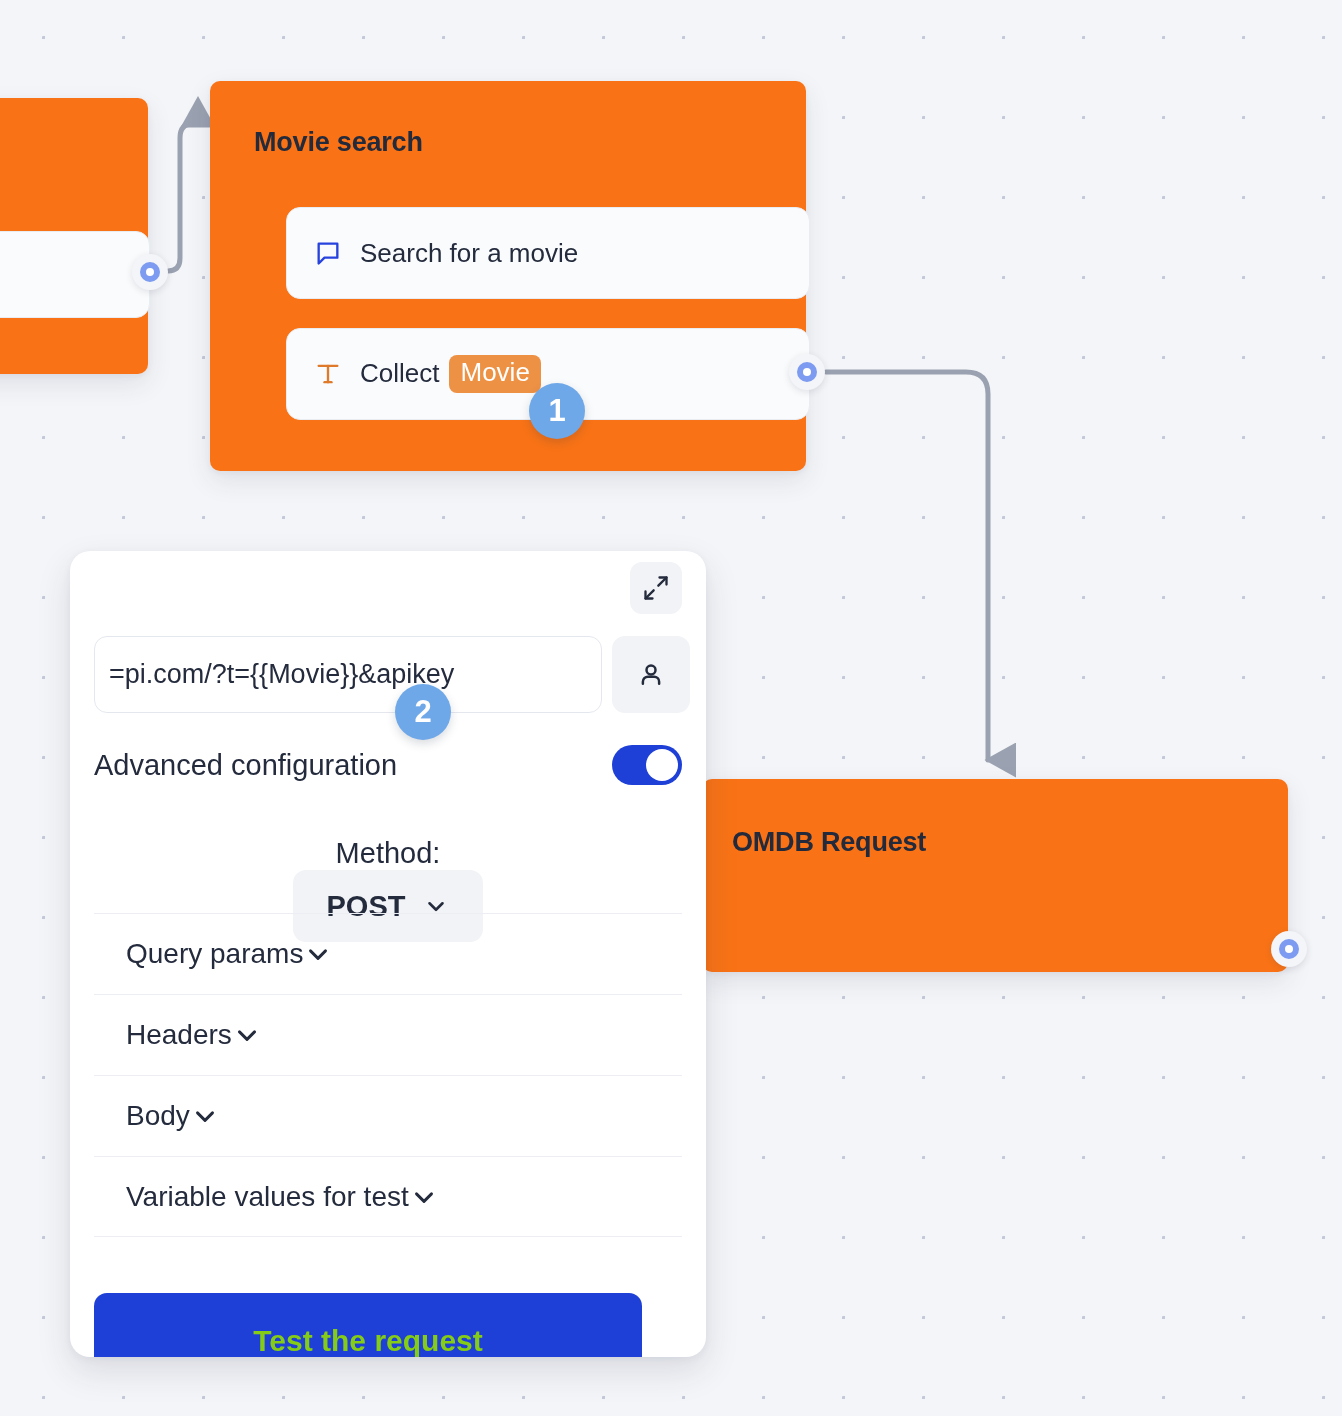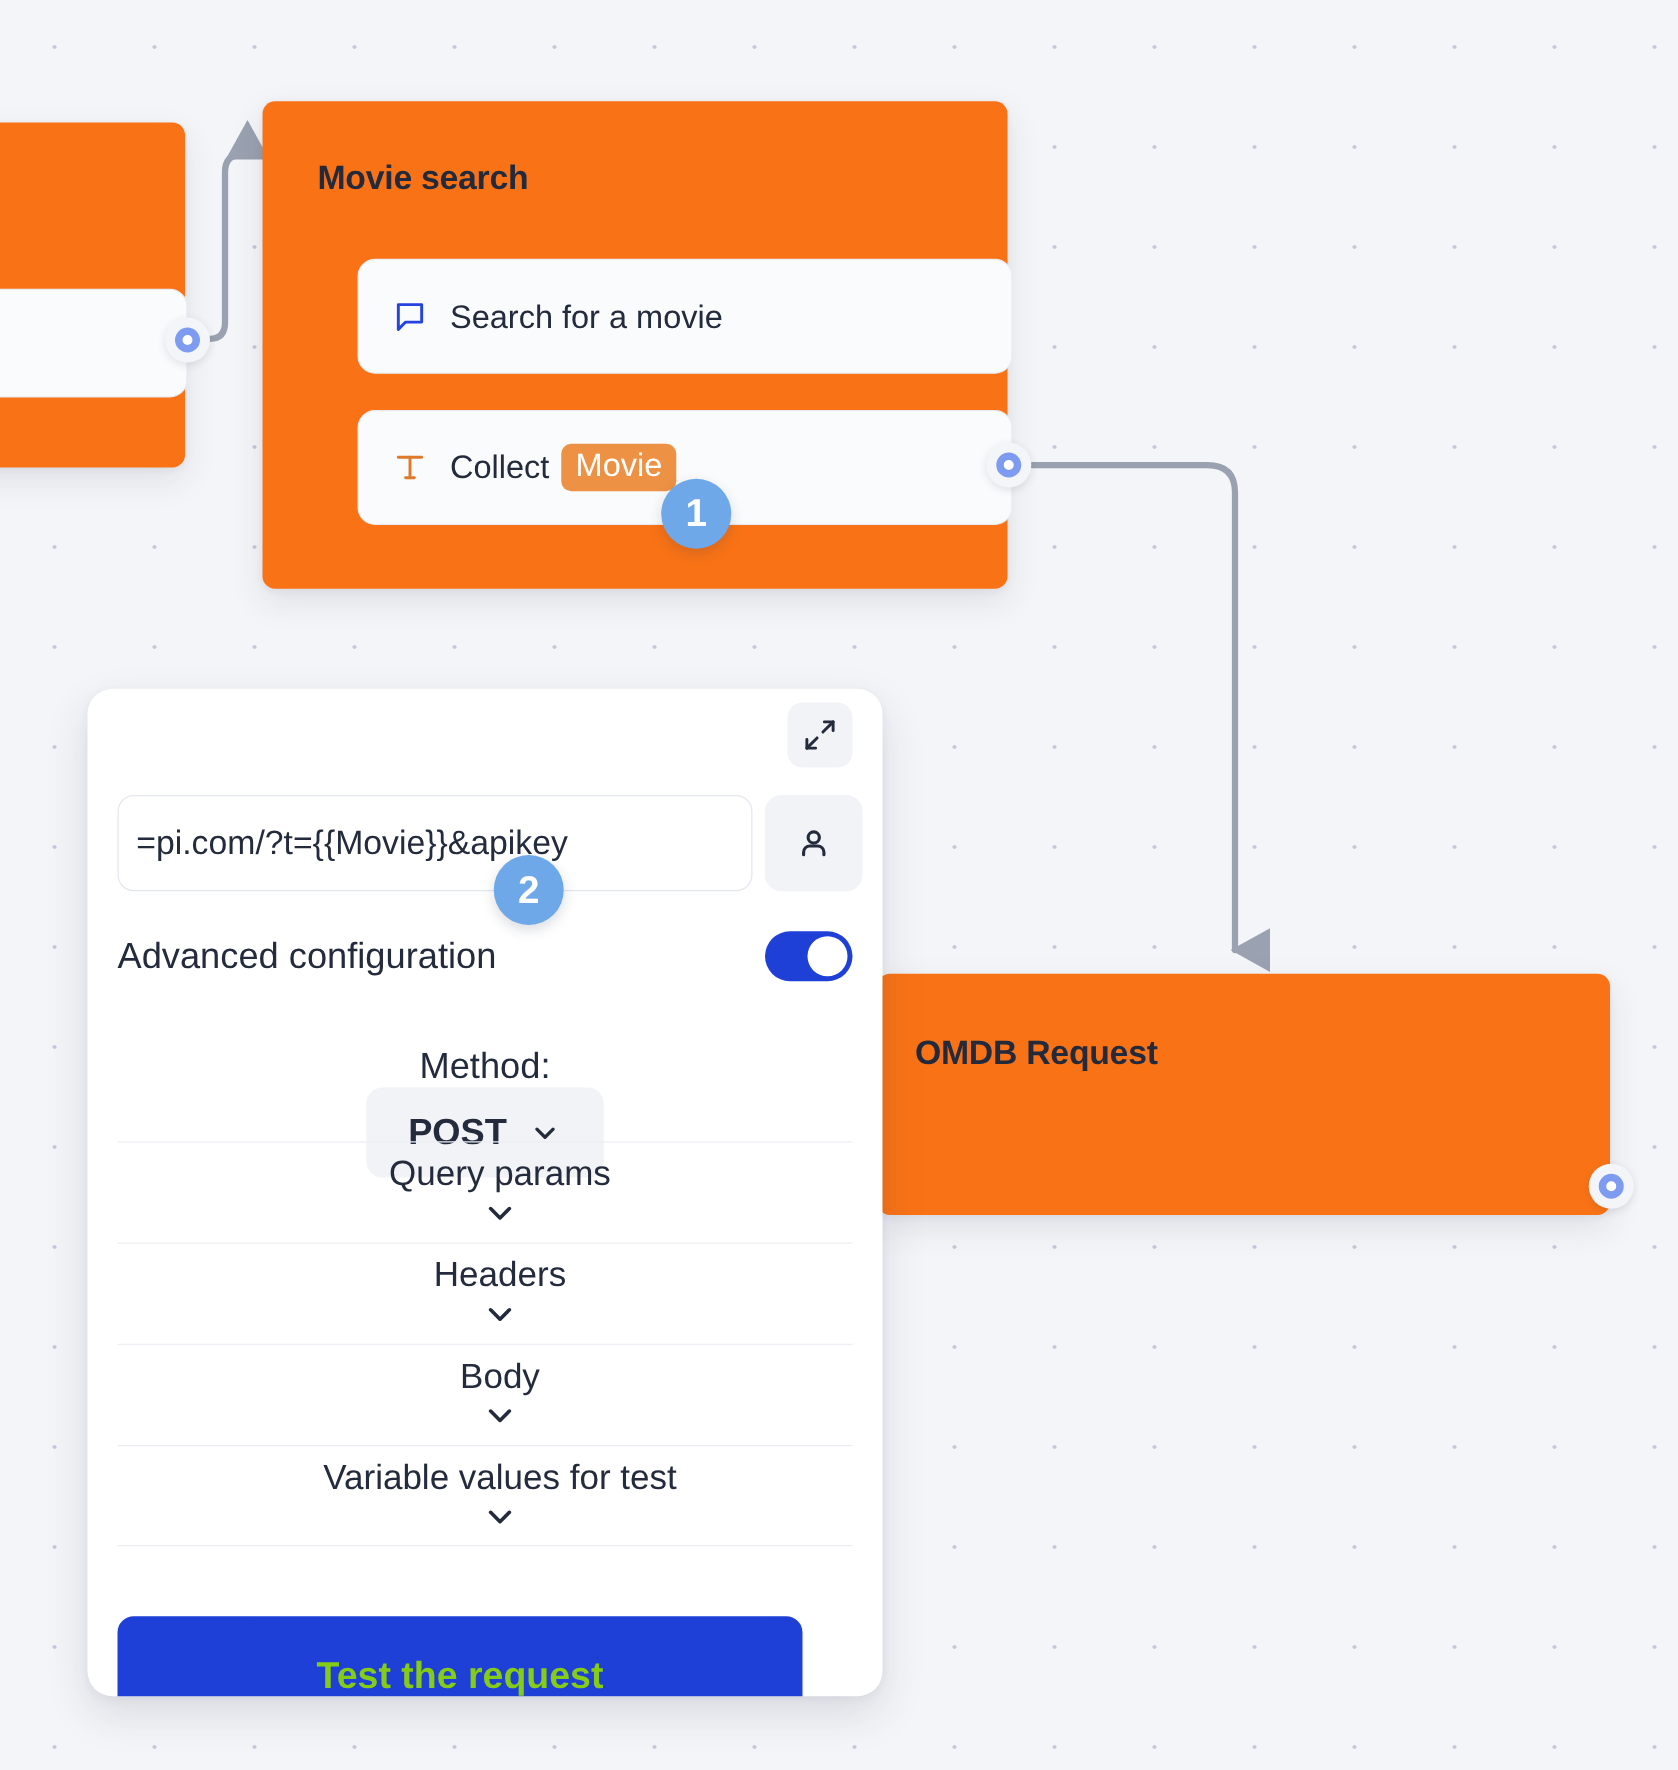--- a/index.html
+++ b/index.html
@@ -312,25 +312,24 @@
     position: absolute;
     left: 24px;
     top: 362px;
     width: 588px;
   }
   .acc-item {
     height: 81px;
     border-top: 1px solid #eceef3;
     display: flex;
     align-items: center;
-    justify-content: center;
+    justify-content: flex-start;
     padding: 0 8px 0 32px;
     box-sizing: border-box;
     cursor: pointer;
-    flex-direction: column;
   }
   .acc-item:last-child { border-bottom: 1px solid #eceef3; }
   .acc-label { font-size: 28px; color: #242b3d; }
 
   #test-btn {
     position: absolute;
     left: 24px;
     top: 742px;
     width: 548px;
     height: 96px;

